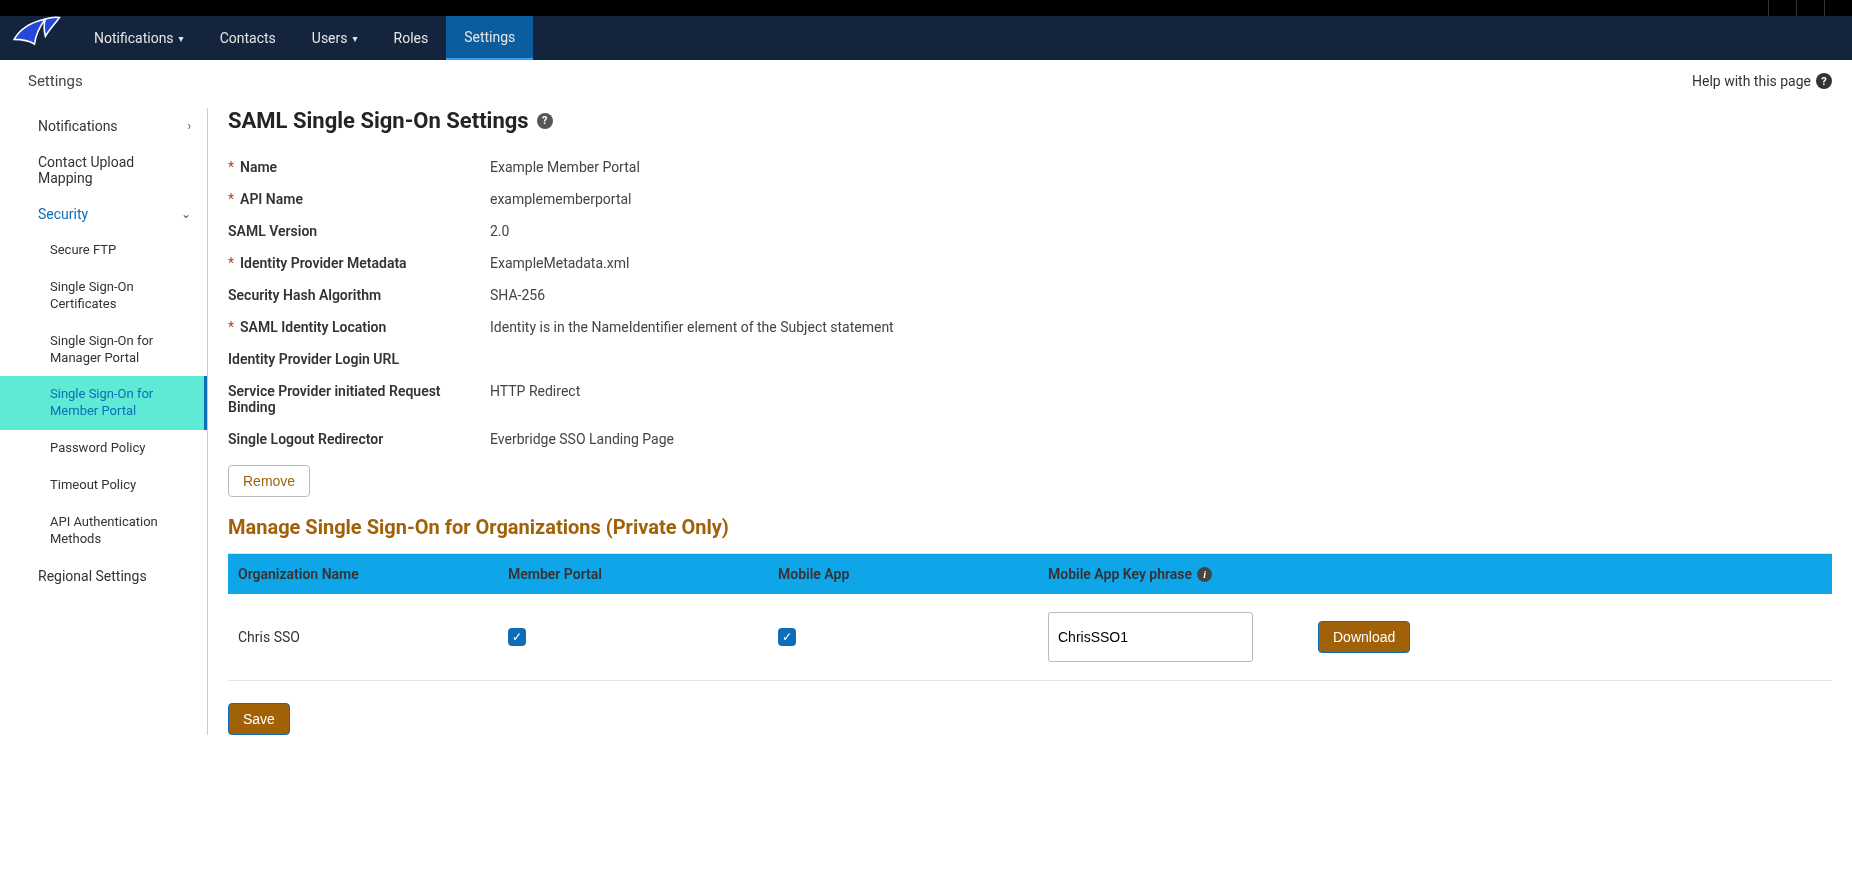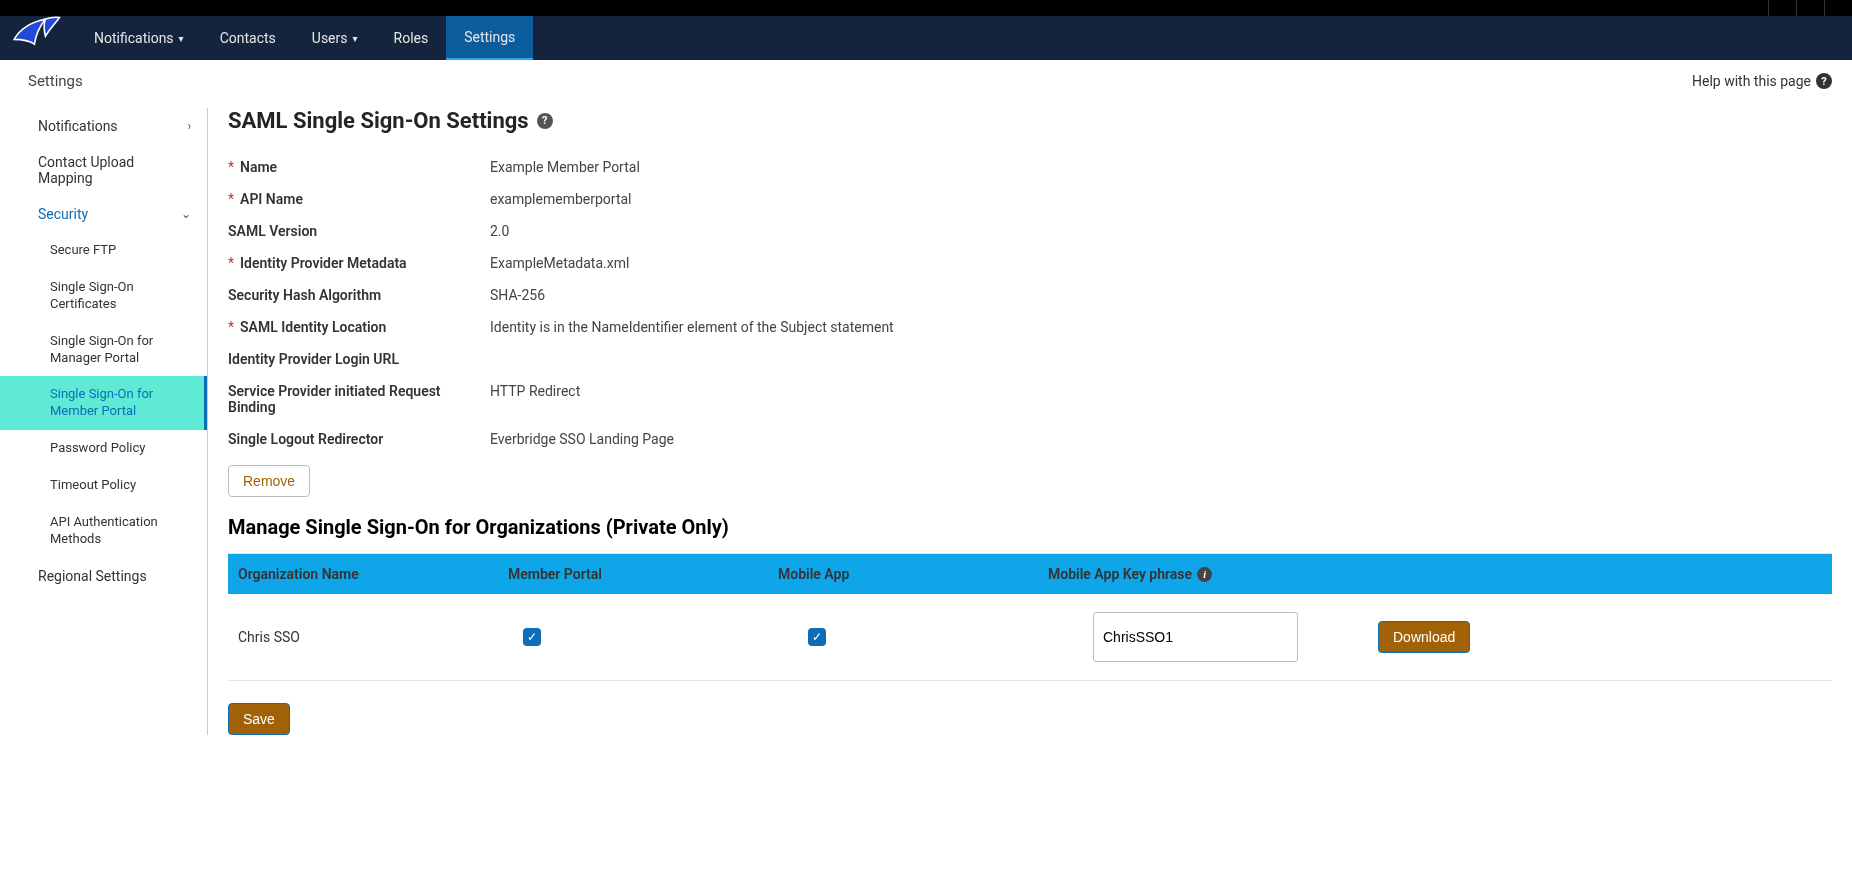--- a/index.html
+++ b/index.html
@@ -36,25 +36,25 @@
   
   .fields { margin-bottom: 10px; }
   .field-row { display: flex; padding: 8px 0; font-size: 14px; }
   .field-label { width: 262px; color: #333; font-weight: 600; display:flex; }
   .field-label .req { color: #c0392b; margin-right: 6px; font-weight:normal;}
   .field-value { color: #444; }
   
   .btn { border: 1px solid #bbb; background: #fff; color: #a16207; padding: 7px 14px; border-radius: 4px; font-size: 14px; cursor: pointer; }
   .btn-primary { background: #a16207; color: #fff; border-color: #0d6db8; }
   
-  h2.section-title { font-size: 20px; font-weight: 700; color: #000000; margin: 18px 0 14px 0; }
+  h2.section-title { font-size: 20px; font-weight: 700; color: #a16207; margin: 18px 0 14px 0; }
   
   .table { width: 100%; }
   .thead { background: #0ea5e9; display: flex; padding: 12px 10px; font-weight: 600; font-size: 14px; border-top:1px solid #e2e4e7;}
-  .trow { display: flex; padding: 18px 10px; border-bottom: 1px solid #e2e4e7; align-items:center;gap:15px; }
+  .trow { display: flex; padding: 18px 10px; border-bottom: 1px solid #e2e4e7; align-items:center; }
   .col-org { width: 270px; }
   .col-mp  { width: 270px; }
   .col-app { width: 270px; }
   .col-key { width: 270px; display:flex; align-items:center; gap:5px;}
   .col-dl  { flex: 1; }
   
   .chk { width:18px; height:18px; border-radius:4px; background:#0d6db8; display:inline-flex; align-items:center; justify-content:center; color:#fff; font-size:12px; cursor:pointer;}
   
   input[type=text].keyphrase { width: 205px; padding: 16px 9px; border: 1px solid #bbb; border-radius: 3px; font-size: 14px; }
   

